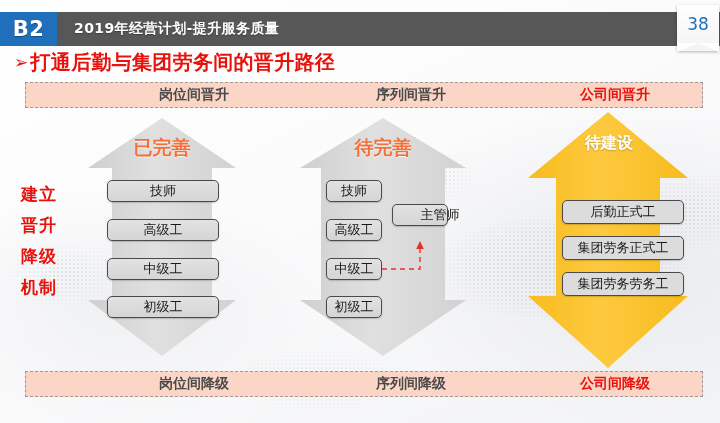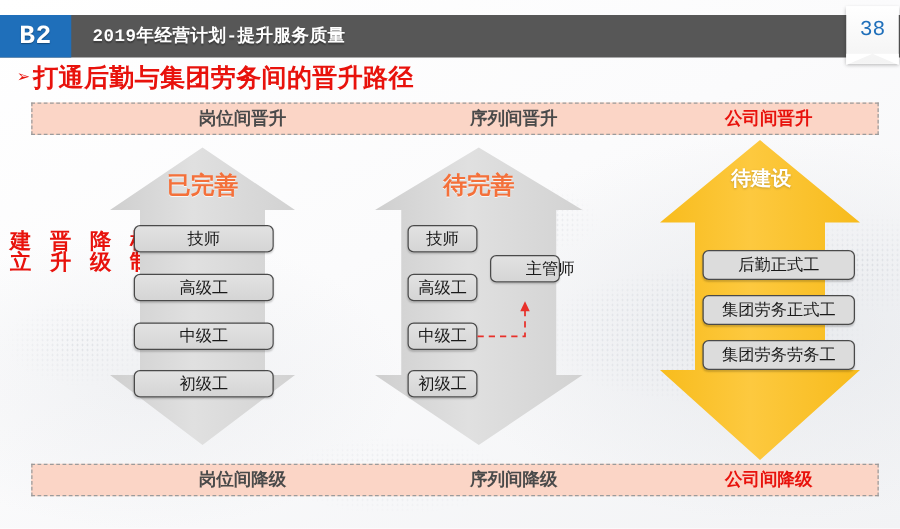--- a/index.html
+++ b/index.html
@@ -10,21 +10,20 @@
     overflow:hidden;
     position:relative;
   }
   #slide{
     position:absolute;left:0;top:0;width:720px;height:423px;
     background:
       radial-gradient(ellipse 380px 220px at 86% 62%, rgba(200,205,212,.30) 0%, rgba(200,205,212,0) 70%),
       radial-gradient(ellipse 300px 170px at 16% 72%, rgba(200,205,212,.22) 0%, rgba(200,205,212,0) 70%),
       linear-gradient(155deg,#ffffff 0%,#fbfbfc 45%,#f2f3f5 100%);
     overflow:hidden;
-    font-family:Liberation Mono, monospace;
   }
   
   #maptex{
     position:absolute;left:0;top:70px;width:720px;height:353px;
     background-image:radial-gradient(rgba(150,158,170,.55) 0.7px, rgba(0,0,0,0) 0.9px);
     background-size:4px 4px;
     -webkit-mask-image:
        radial-gradient(ellipse 170px 70px at 78% 56%, #000 0%, rgba(0,0,0,.65) 55%, rgba(0,0,0,0) 78%),
        radial-gradient(ellipse 95px 55px at 96% 40%, #000 0%, rgba(0,0,0,0) 75%),
        radial-gradient(ellipse 80px 46px at 9% 58%, #000 0%, rgba(0,0,0,0) 76%),
@@ -131,21 +130,21 @@
     text-shadow:0 1px 0 rgba(255,255,255,.75);
   }
   .arrowlabel.white{
     color:#ffffff;font-size:16px;
     text-shadow:0 1px 2px rgba(0,0,0,.22);
   }
 
   
   #sidewords{
     position:absolute;left:8px;top:186px;width:62px;
-    display:flex;gap:14px;
+    display:flex;flex-direction:column;gap:14px;
   }
   #sidewords .w{
     color:#e8120c;font-size:17px;font-weight:bold;
     text-align:center;letter-spacing:1px;line-height:1;
   }
 
   
   #connector{position:absolute;left:0;top:0;pointer-events:none;}
 </style>
 </head>

